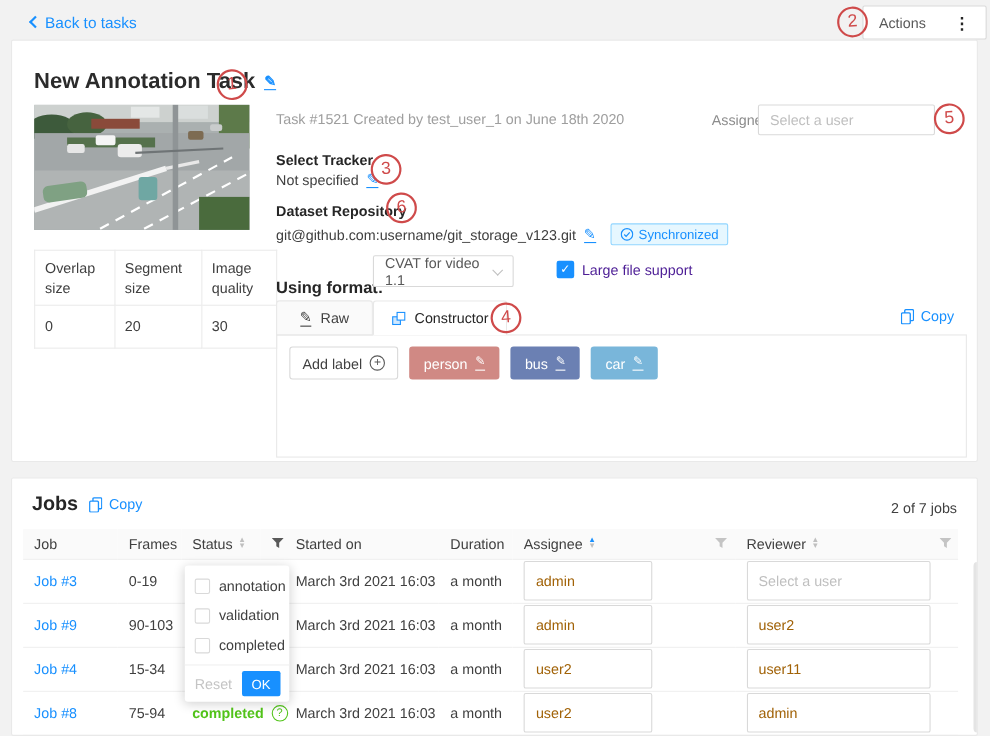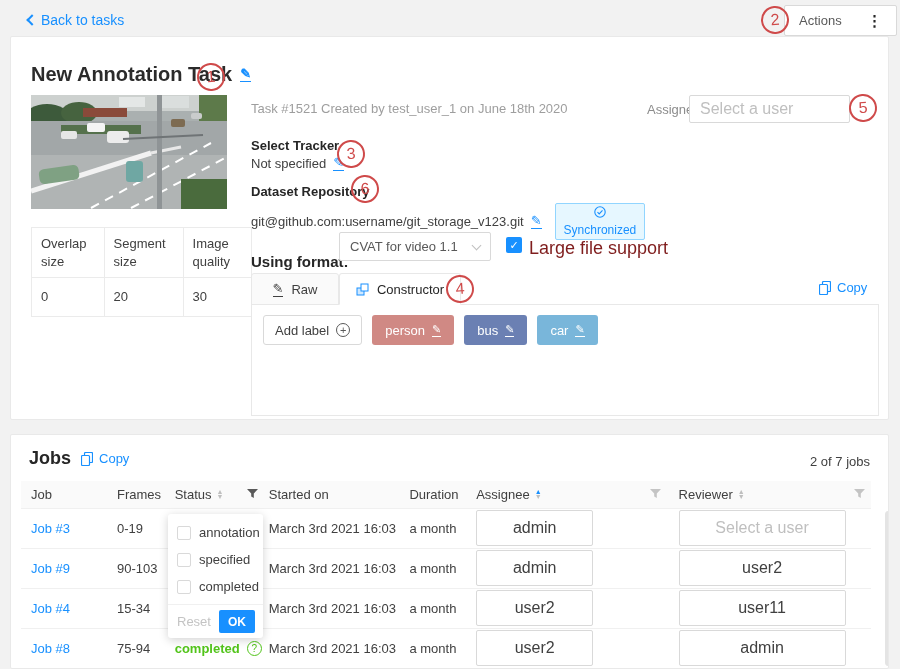--- a/index.html
+++ b/index.html
@@ -33,38 +33,38 @@
   .thumb { position:absolute; left:20px; top:58px; width:196px; height:114px; overflow:hidden; }
   .params { position:absolute; left:20px; top:190px; width:221px; border-collapse:collapse; }
   .params th, .params td { border:1px solid #ebebeb; text-align:left; font-size:13px;
                            padding:7px 9px; color:#404040; font-weight:400; line-height:1.35; }
   .params td { padding:10px 9px; }
 
   
   .meta { position:absolute; left:240px; top:64px; font-size:13px; color:#9e9e9e; }
   .assigned-label { position:absolute; left:636px; top:65px; font-size:13px; color:#8c8c8c; }
   .assigned-input { position:absolute; left:678px; top:58px; width:161px; height:28px; }
-  .txt-input { border:1px solid #d9d9d9; border-radius:2px; font-size:16px; color:#404040;
+  .txt-input { border:1px solid #d9d9d9; border-radius:2px; font-size:13px; color:#a16207;
                padding:0 10px; font-family:"Liberation Sans", sans-serif; width:100%; height:100%; outline:none; }
   .txt-input::placeholder { color:#bfbfbf; }
   .blk-label { position:absolute; font-size:13px; font-weight:700; color:#262626; }
   .blk-value { position:absolute; font-size:13px; color:#404040; display:flex; align-items:center; gap:7px; }
   .sync-badge { display:inline-flex; align-items:center; gap:5px; background:#e6f7ff; border:1px solid #91d5ff;
-                border-radius:2px; color:#1890ff; font-size:12px; padding:2px 8px; margin-left:6px;flex-direction:column; }
+                border-radius:2px; color:#1890ff; font-size:12px; padding:2px 8px; margin-left:6px; }
 
   
   .format-label { position:absolute; left:240px; top:216px; font-size:15px; font-weight:700; color:#262626; }
-  .format-select { position:absolute; left:328px; top:195px; width:152px; height:29px; border:1px solid #d9d9d9;
+  .format-select { position:absolute; left:328px; top:195px; width:128px; height:29px; border:1px solid #d9d9d9;
                    border-radius:2px; background:#fff; display:flex; align-items:center; justify-content:space-between;
                    padding:0 10px; font-size:13px; color:#595959; cursor:pointer; }
   .sel-chev { width:7px; height:7px; border-right:1.5px solid #bfbfbf; border-bottom:1.5px solid #bfbfbf;
               transform:rotate(45deg); margin-top:-3px; }
   .cbx { position:absolute; left:495px; top:200px; width:16px; height:16px; background:#1890ff; border-radius:2px;
          color:#fff; font-size:11px; line-height:16px; text-align:center; cursor:pointer; }
-  .cbx-label { position:absolute; left:518px; top:201px; font-size:18px; color:#7f1d1d; }
+  .cbx-label { position:absolute; left:518px; top:201px; font-size:13px; color:#4c1d95; }
 
   
   .tab { position:absolute; top:236px; height:32px; display:flex; align-items:center; gap:8px; justify-content:center;
          font-size:13px; border:1px solid #e8e8e8; border-radius:3px 3px 0 0; cursor:pointer; }
   .tab-raw { left:240px; width:88px; background:#fafafa; color:#404040; }
   .tab-constructor { left:328px; width:122px; background:#fff; color:#262626; border-bottom-color:#fff; z-index:2; }
   .tab-panel { position:absolute; left:240px; top:267px; width:628px; height:112px; border:1px solid #e8e8e8; }
   .copy-link { display:inline-flex; align-items:center; gap:6px; color:#1890ff; font-size:13px; cursor:pointer; }
   .main-copy { position:absolute; left:808px; top:243px; }
 
@@ -90,34 +90,34 @@
   .th-flex { display:flex; align-items:center; gap:5px; }
   .th-flex .spacer { flex:1; }
   .sorter { display:inline-flex; flex-direction:column; line-height:5px; }
   .sorter span { font-size:7px; color:#bfbfbf; }
   .sorter span.active { color:#1890ff; }
   th.funnel-cell { background:#e1e1e1; padding:0; text-align:center; }
   .job-link { color:#1890ff; cursor:pointer; text-decoration:none; }
   .status-completed { color:#52c41a; font-weight:600; display:inline-flex; align-items:center; gap:7px; }
   .q-circ { width:15px; height:15px; border:1px solid #52c41a; border-radius:50%; font-size:10px; font-weight:400;
             line-height:13px; text-align:center; color:#52c41a; }
-  .cell-input { width:117px; height:36px;text-align:center; }
+  .cell-input { width:117px; height:36px; }
   .cell-input.wide { width:167px; }
   .scrollbar { position:absolute; left:874px; top:76px; width:7px; height:155px; background:#e4e4e4; border-radius:4px; }
 
   
   .filter-dd { position:absolute; left:168px; top:514px; width:95px; background:#fff; border-radius:3px;
                box-shadow:0 2px 10px rgba(0,0,0,0.18); z-index:10; padding-top:5px; }
   .filter-opt { display:flex; align-items:center; gap:8px; padding:6px 0 6px 9px; font-size:13px; color:#404040; cursor:pointer; }
   .cbx-empty { width:14px; height:14px; border:1px solid #d9d9d9; border-radius:2px; background:#fff; flex:none; }
   .filter-footer { border-top:1px solid #f0f0f0; margin-top:4px; height:34px; display:flex; align-items:center;
                    justify-content:space-between; padding:0 8px 0 9px; }
   .reset-btn { font-size:13px; color:#c4c4c4; cursor:pointer; }
   .ok-btn { background:#1890ff; color:#fff; border:none; border-radius:2px; font-size:12px; height:23px;
-            padding:0 9px; cursor:pointer; font-family:"Liberation Sans", sans-serif;font-weight:bold; }
+            padding:0 9px; cursor:pointer; font-family:"Liberation Sans", sans-serif; }
 
   
   .callout { position:absolute; width:28px; height:28px; border:2px solid #cf4a4a; border-radius:50%;
              color:#cf4a4a; font-size:16px; display:flex; align-items:center; justify-content:center;
              z-index:20; background:transparent; transform:rotate(-4deg); }
 </style>
 </head>
 <body>
 
 <div class="page">
@@ -377,21 +377,21 @@
     <div class="scrollbar"></div>
   </div>
 
   <div class="filter-dd">
     <div class="filter-opt">
       <span class="cbx-empty"></span>
       <span>annotation</span>
     </div>
     <div class="filter-opt">
       <span class="cbx-empty"></span>
-      <span>specified</span>
+      <span>validation</span>
     </div>
     <div class="filter-opt">
       <span class="cbx-empty"></span>
       <span>completed</span>
     </div>
     <div class="filter-footer">
       <span class="reset-btn">Reset</span>
       <button class="ok-btn">OK</button>
     </div>
   </div>

